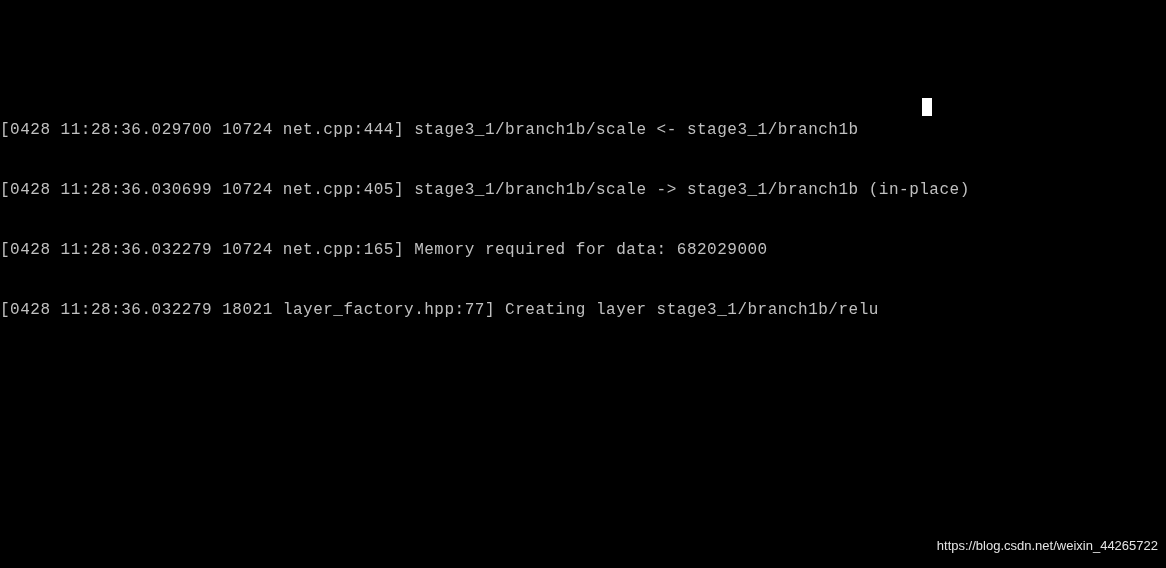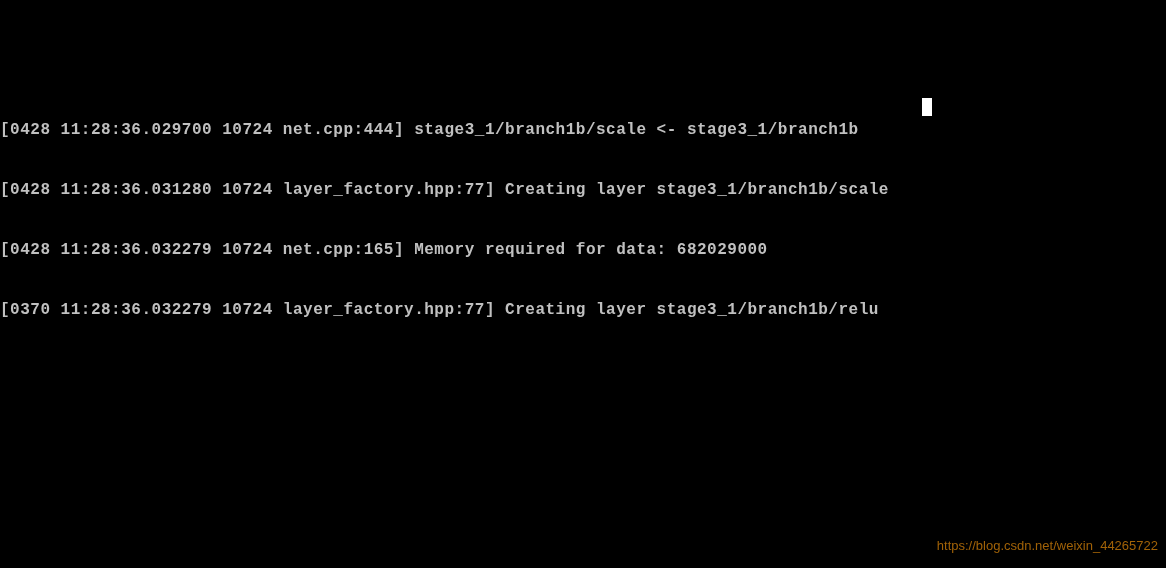--- a/index.html
+++ b/index.html
@@ -18,50 +18,49 @@
       overflow: hidden;
       white-space: pre;
       position: relative;
     }
     .terminal {
       padding: 0;
     }
     .log-line {
       white-space: pre;
       letter-spacing: 0.5px;
-      font-weight: bold;
     }
     .cursor {
       position: absolute;
       background: #fff;
       width: 10px;
       height: 18px;
       top: 98px;
       left: 922px;
     }
     .watermark {
       position: absolute;
       bottom: 14px;
       right: 8px;
-      color: #a16207;
+      color: #e5e5e5;
       font-family: Arial, sans-serif;
       font-size: 13px;
       letter-spacing: 0;
     }
   </style>
 </head>
 <body>
 
 
 
 <div class="terminal">
   <div class="log-line">[0428 11:28:36.029700 10724 net.cpp:444] stage3_1/branch1b/scale &lt;- stage3_1/branch1b</div>
-  <div class="log-line">[0428 11:28:36.031280 10724 layer_factory.hpp:77] Creating layer stage3_1/branch1b/scale</div>
+  <div class="log-line">[0428 11:28:36.030699 10724 net.cpp:405] stage3_1/branch1b/scale -&gt; stage3_1/branch1b (in-place)</div>
   <div class="log-line">[0428 11:28:36.032279 10724 net.cpp:165] Memory required for data: 682029000</div>
-  <div class="log-line">[0370 11:28:36.032279 10724 layer_factory.hpp:77] Creating layer stage3_1/branch1b/relu</div>
+  <div class="log-line">[0428 11:28:36.032279 18021 layer_factory.hpp:77] Creating layer stage3_1/branch1b/relu</div>
   
   
   
   
   
   
   
   
   
   

